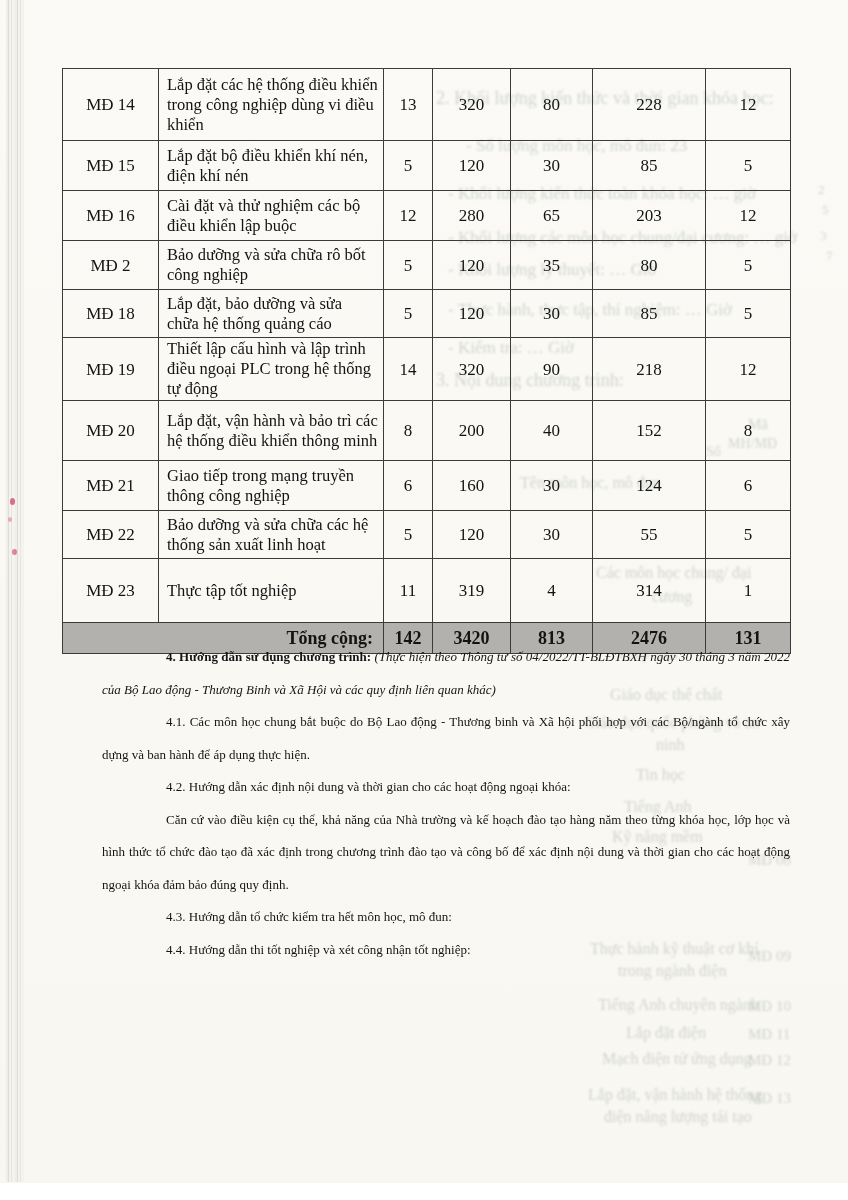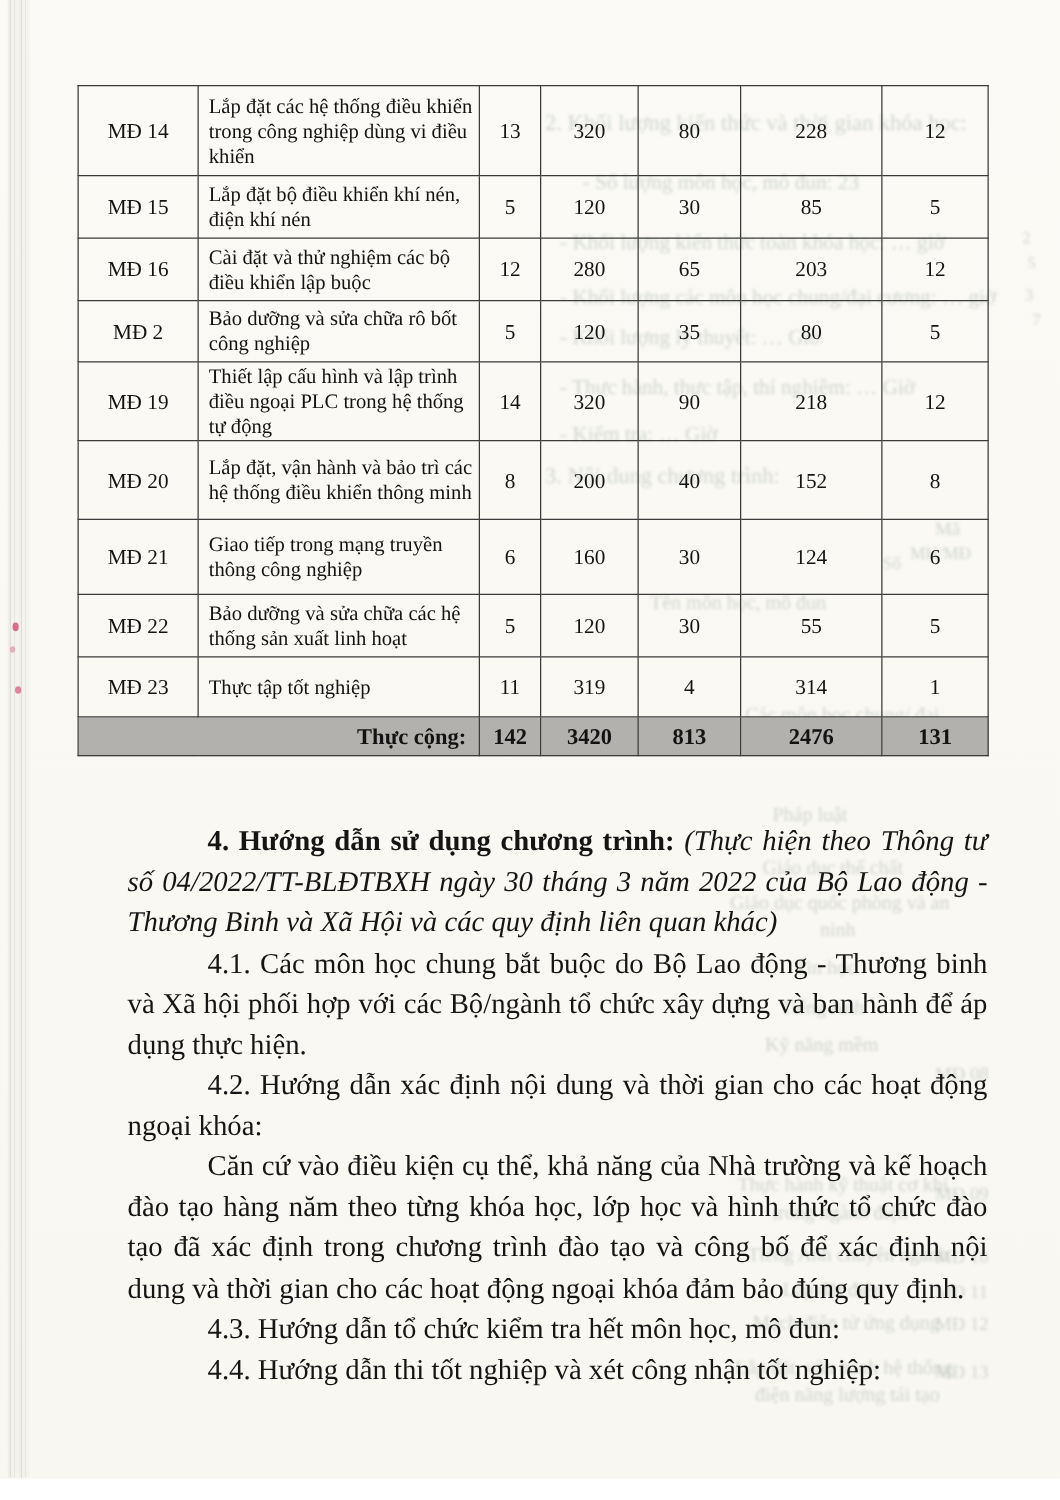--- a/index.html
+++ b/index.html
@@ -44,22 +44,22 @@
   tbody.rows tr:nth-child(6){height:63px}
   tbody.rows tr:nth-child(7){height:60px}
   tbody.rows tr:nth-child(8){height:50px}
   tbody.rows tr:nth-child(9){height:48px}
   tbody.rows tr:nth-child(10){height:64px}
   tbody.total-body tr{height:31px}
   tbody.total-body td{background:#b3b1ad;font-weight:bold;font-size:18px;}
   tbody.total-body td.total-label{text-align:right;padding-right:10px;}
   
   .bodytext{
-    position:absolute;left:102px;top:657px;width:688px;z-index:3;
-    font-size:23px;line-height:32.5px;text-align:justify;color:#151515;
+    position:absolute;left:102px;top:641px;width:688px;z-index:3;
+    font-size:13px;line-height:32.5px;text-align:justify;color:#151515;
   }
   .para{margin:0;text-indent:64px;}
   .para b{font-weight:bold;}
   .para i{font-style:italic;}
 </style>
 </head>
 <body>
 
 <div class="page">
 
@@ -151,20 +151,29 @@
         <tr>
           <td>MĐ 2</td>
           <td class="name">Bảo dưỡng và sửa chữa rô bốt công nghiệp</td>
           <td>5</td>
           <td>120</td>
           <td>35</td>
           <td>80</td>
           <td>5</td>
         </tr>
         <tr>
+          <td>MĐ 18</td>
+          <td class="name">Lắp đặt, bảo dưỡng và sửa chữa hệ thống quảng cáo</td>
+          <td>5</td>
+          <td>120</td>
+          <td>30</td>
+          <td>85</td>
+          <td>5</td>
+        </tr>
+        <tr>
           <td>MĐ 19</td>
           <td class="name">Thiết lập cấu hình và lập trình điều ngoại PLC trong hệ thống tự động</td>
           <td>14</td>
           <td>320</td>
           <td>90</td>
           <td>218</td>
           <td>12</td>
         </tr>
         <tr>
           <td>MĐ 20</td>
@@ -198,21 +207,21 @@
           <td class="name">Thực tập tốt nghiệp</td>
           <td>11</td>
           <td>319</td>
           <td>4</td>
           <td>314</td>
           <td>1</td>
         </tr>
       </tbody>
     <tbody class="total-body">
       <tr>
-        <td class="total-label" colspan="2">Thực cộng:</td>
+        <td class="total-label" colspan="2">Tổng cộng:</td>
         <td>142</td>
         <td>3420</td>
         <td>813</td>
         <td>2476</td>
         <td>131</td>
       </tr>
     </tbody>
   </table>
 
   <div class="bodytext">

